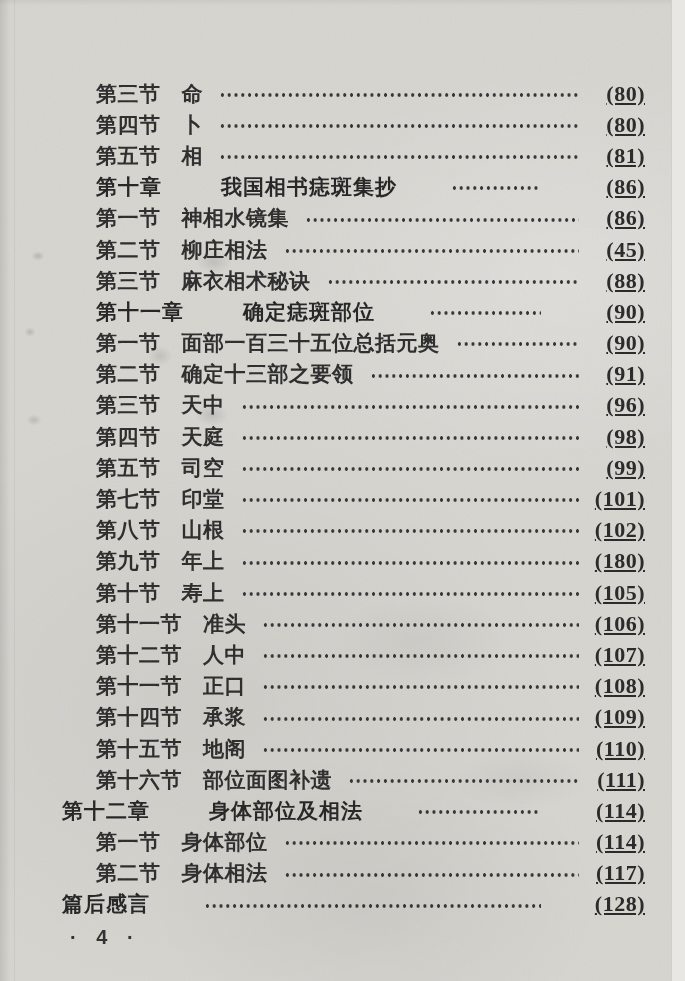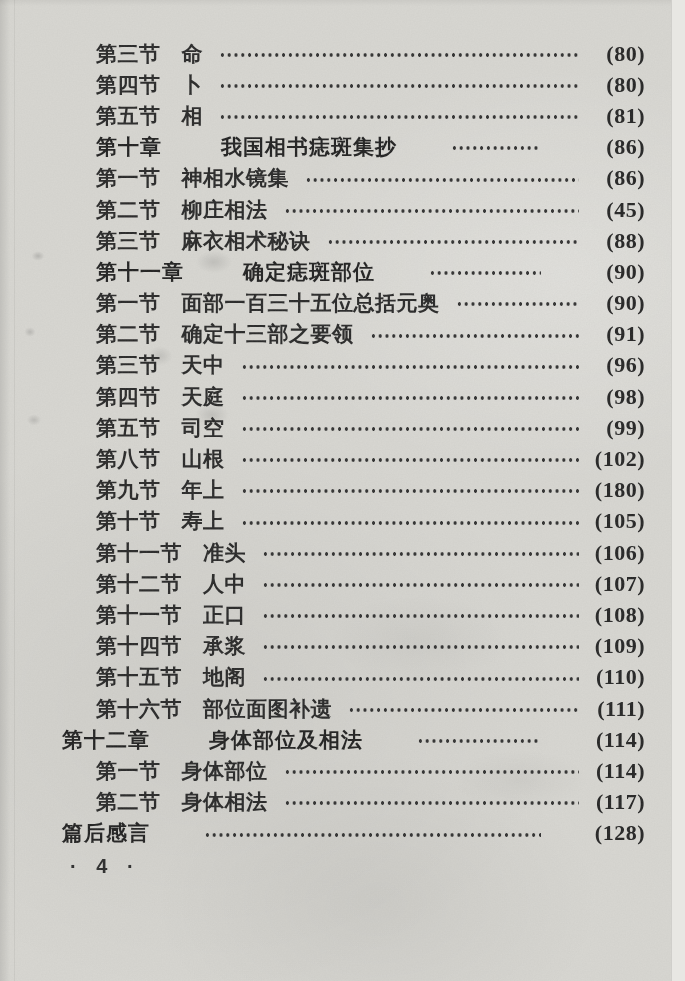--- a/index.html
+++ b/index.html
@@ -38,21 +38,21 @@
     background: #e8e7e3;
     border-left: 1px solid rgba(0,0,0,0.10);
   }
   .crease {
     position: absolute; top: 0; left: 14px; width: 1px; height: 100%;
     background: rgba(0,0,0,0.05);
   }
 
   .content {
     position: relative;
-    padding: 38px 40px 0 62px;
+    padding: 78px 40px 0 62px;
   }
   .row {
     display: flex;
     align-items: center;
     height: 31.2px;
     font-size: 21px;
     font-weight: 600;
     letter-spacing: 0.5px;
     white-space: nowrap;
   }
@@ -76,20 +76,21 @@
     background-position: left 56%;
   }
   .pageno {
     font-family: "Liberation Serif", "DejaVu Serif", serif;
     font-size: 22px;
     font-weight: 700;
     min-width: 56px;
     text-align: right;
     letter-spacing: 0.5px;
     color: #222;
+    text-decoration: underline;
   }
   .footer {
     margin: 6px 0 0 8px;
     font-size: 20px;
     font-weight: 700;
     letter-spacing: 7px;
     color: #2a2a2a;
   }
 </style>
 </head>
@@ -171,20 +172,26 @@
     <span class="label">第四节</span>
     <span class="title">天庭</span>
     <span class="leader"></span>
     <span class="pageno">(98)</span>
   </div>
         <div class="row section indent">
     <span class="label">第五节</span>
     <span class="title">司空</span>
     <span class="leader"></span>
     <span class="pageno">(99)</span>
+  </div>
+        <div class="row section indent">
+    <span class="label">第七节</span>
+    <span class="title">印堂</span>
+    <span class="leader"></span>
+    <span class="pageno">(101)</span>
   </div>
         <div class="row section indent">
     <span class="label">第八节</span>
     <span class="title">山根</span>
     <span class="leader"></span>
     <span class="pageno">(102)</span>
   </div>
         <div class="row section indent">
     <span class="label">第九节</span>
     <span class="title">年上</span>

